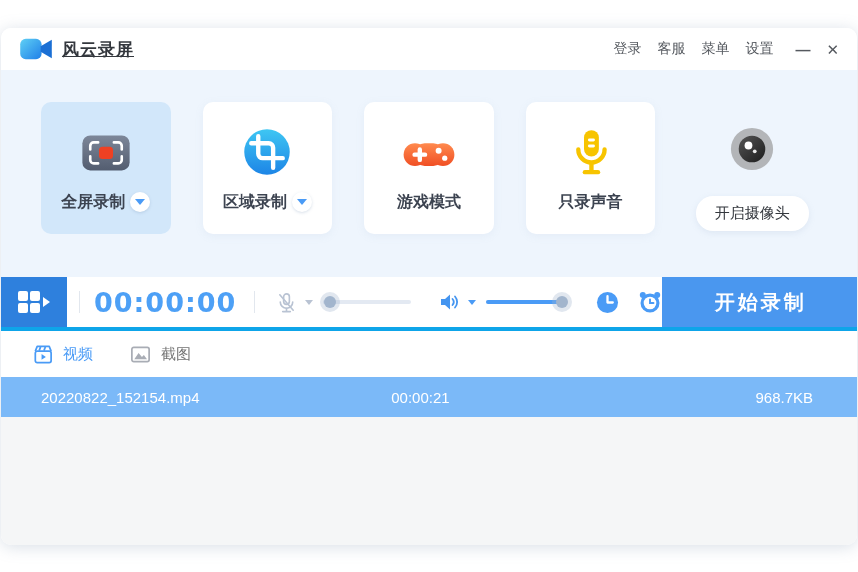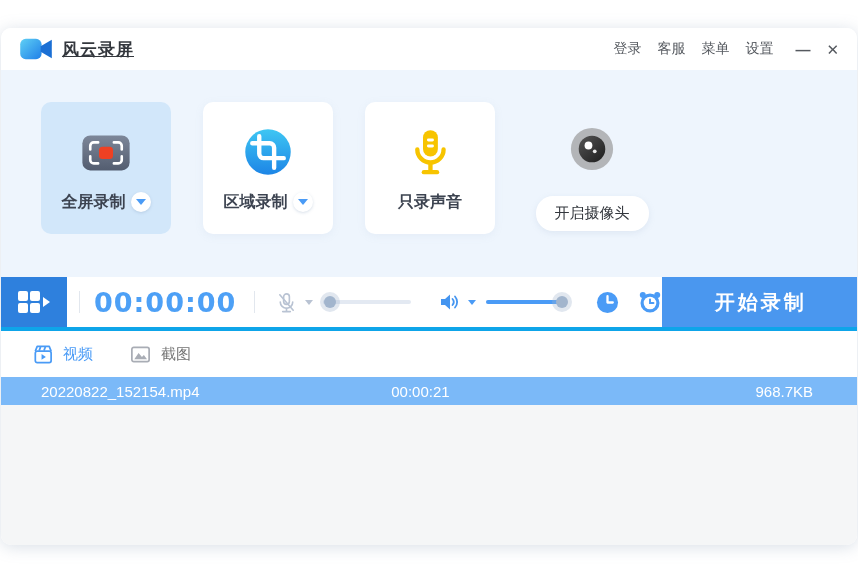--- a/index.html
+++ b/index.html
@@ -66,21 +66,21 @@
     font-family: "Liberation Sans", sans-serif; flex: none; }
 
   
   .tabs-row { height: 50px; background: #fff; border-top: 4px solid #0ea5e9;
     display: flex; align-items: center; padding-left: 30px; gap: 36px; flex: none; }
   .tab { display: flex; align-items: center; gap: 9px; cursor: pointer; }
   .tab .tab-label { font-size: 15px; color: #737373; }
   .tab.active .tab-label { color: #4a9bf6; }
 
   
-  .file-row { height: 28px; background: #7bb9f8; color: #fff; display: flex; align-items: center;
+  .file-row { height: 40px; background: #7bb9f8; color: #fff; display: flex; align-items: center;
     position: relative; font-size: 15px; cursor: pointer; flex: none; }
   .file-name { margin-left: 40px; }
   .file-duration { position: absolute; left: 49%; transform: translateX(-50%); }
   .file-size { margin-left: auto; margin-right: 44px; }
 
   .content-area { flex: 1; background: #f5f6f7; }
 </style>
 </head>
 <body>
 
@@ -150,20 +150,36 @@
         <path d="M14 22 h20 a5 5 0 0 1 5 5 v23" fill="none" stroke="#ffffff" stroke-width="5" stroke-linecap="round"></path>
       </svg>
       <div class="mode-label-row">
         <span class="mode-label">区域录制</span>
         <span class="dd-badge">
             <span class="tri"></span>
           </span>
       </div>
     </div>
 
+    <div class="mode-card">
+      <svg class="mode-icon" viewBox="0 0 64 64">
+        <g fill="url(#g-orange)">
+          <circle cx="16" cy="35" r="13"></circle>
+          <circle cx="48" cy="35" r="13"></circle>
+          <rect x="16" y="22" width="32" height="26" rx="11"></rect>
+        </g>
+        <rect x="13" y="32.5" width="17" height="5" rx="2.5" fill="#fff"></rect>
+        <rect x="19" y="26.5" width="5" height="17" rx="2.5" fill="#fff"></rect>
+        <circle cx="43" cy="30.5" r="3.4" fill="#fff"></circle>
+        <circle cx="50" cy="39" r="3" fill="#fff"></circle>
+      </svg>
+      <div class="mode-label-row">
+        <span class="mode-label">游戏模式</span>
+      </div>
+    </div>
 
     <div class="mode-card">
       <svg class="mode-icon" viewBox="0 0 64 64">
         <rect x="24" y="7" width="17" height="30" rx="8.5" fill="#f7c400"></rect>
         <rect x="28.5" y="16.5" width="8" height="3.4" rx="1.7" fill="#fff"></rect>
         <rect x="28.5" y="23.5" width="8" height="3.4" rx="1.7" fill="#fff"></rect>
         <path d="M17.5 29 a15 15 0 0 0 30 0" fill="none" stroke="#f7c400" stroke-width="5" stroke-linecap="round"></path>
         <line x1="32.5" y1="45" x2="32.5" y2="53" stroke="#f7c400" stroke-width="5" stroke-linecap="round"></line>
         <line x1="25" y1="55" x2="40" y2="55" stroke="#f7c400" stroke-width="5" stroke-linecap="round"></line>
       </svg>

